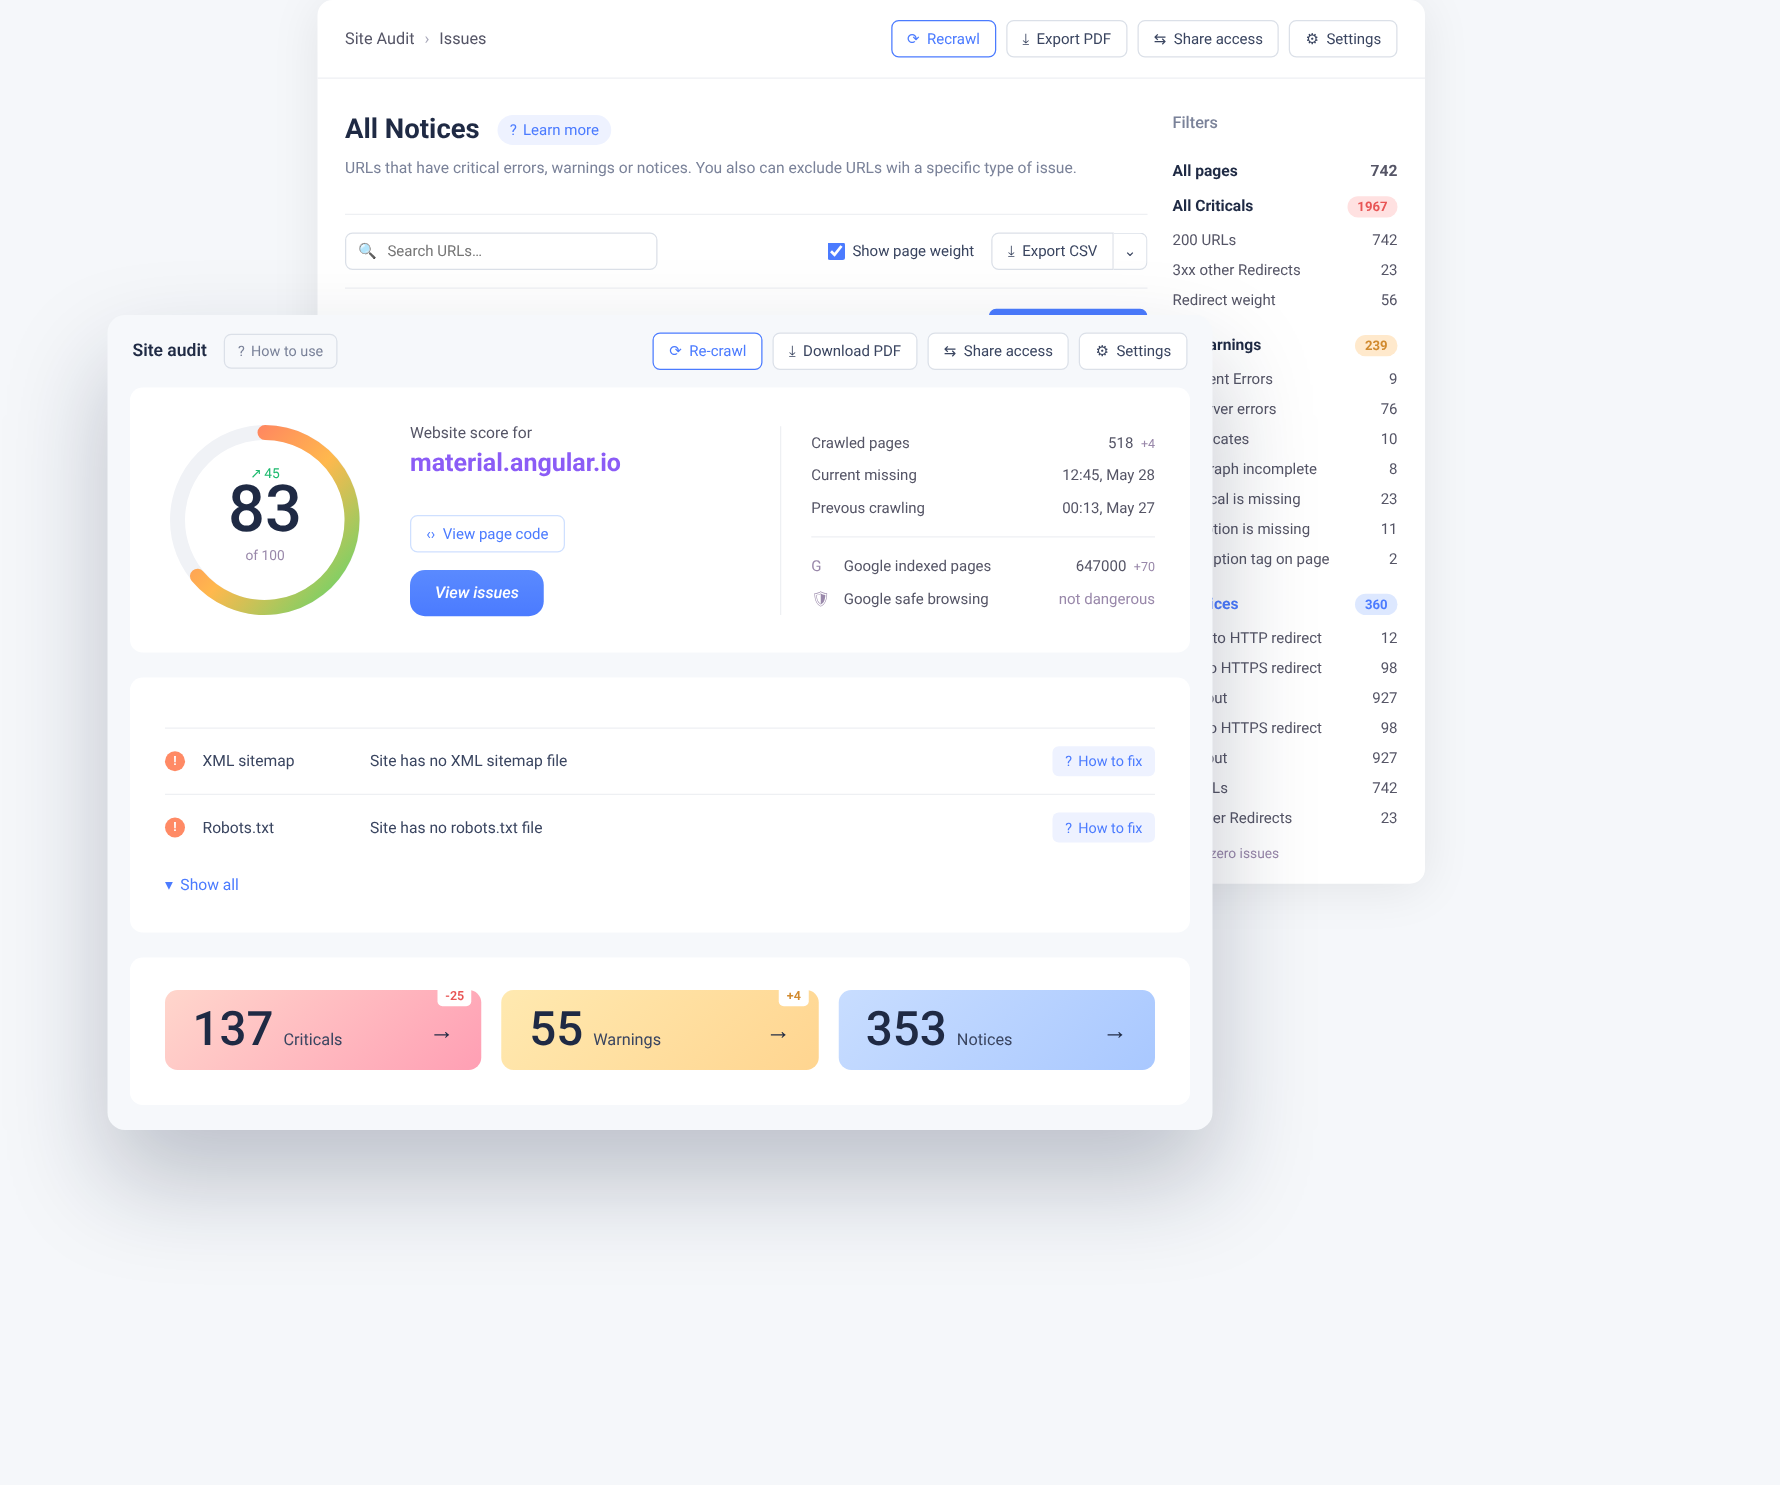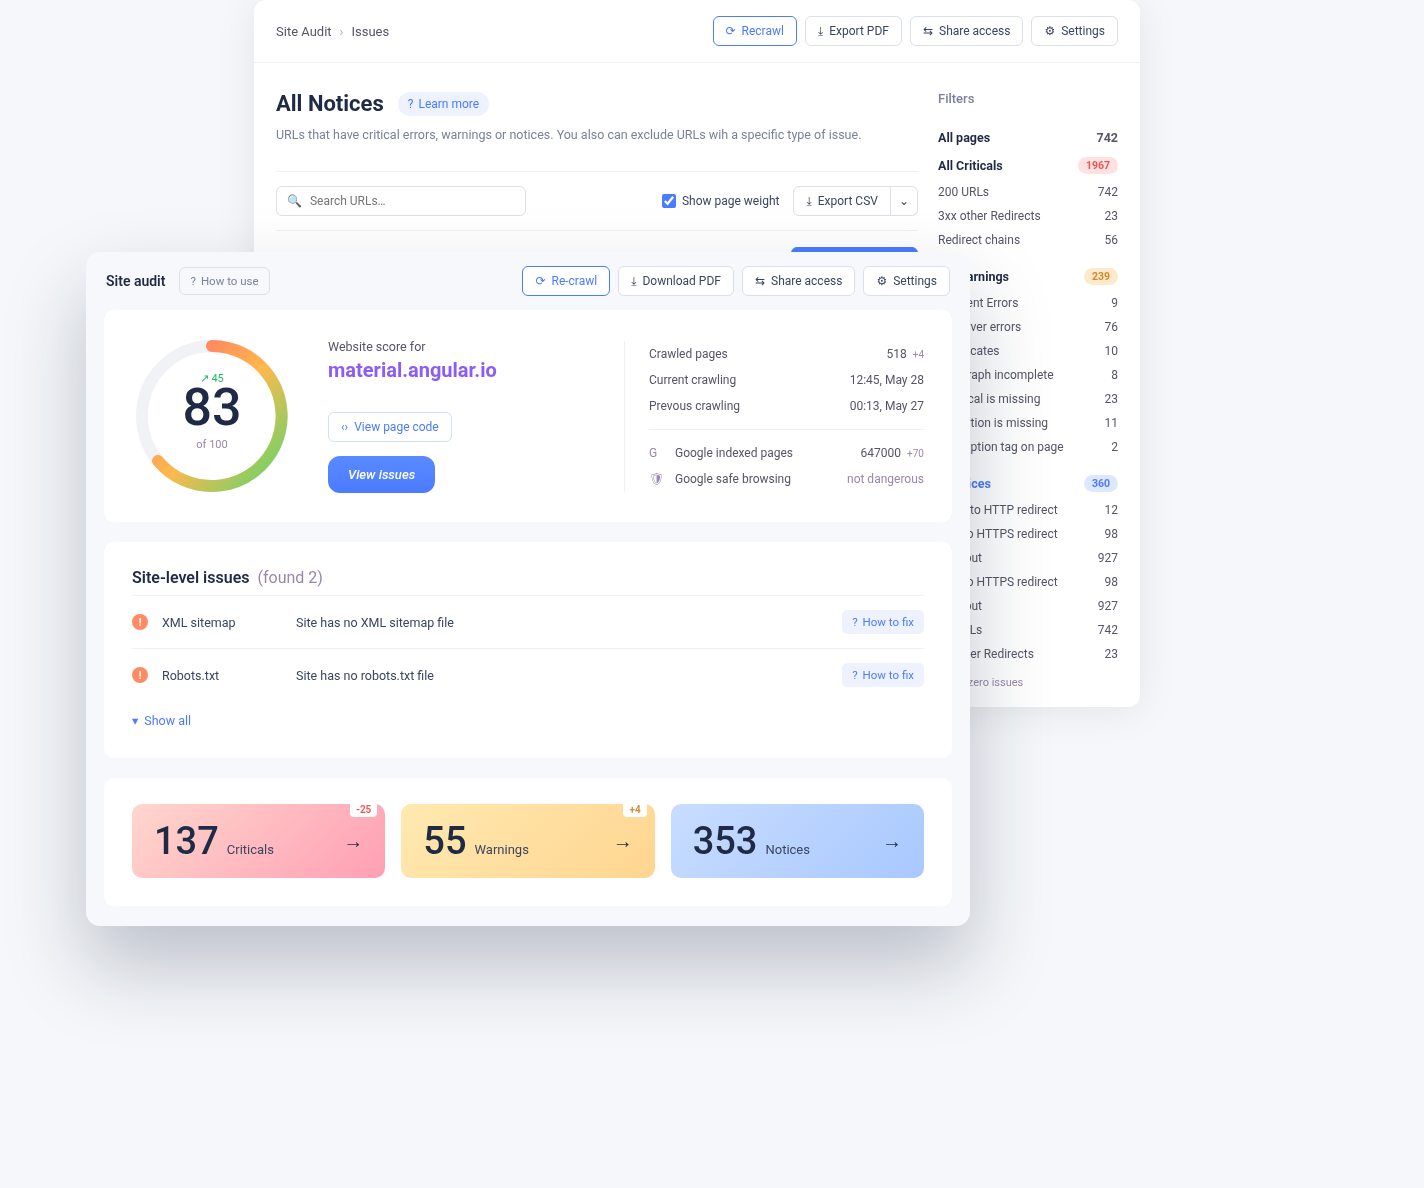--- a/index.html
+++ b/index.html
@@ -77,21 +77,21 @@
 .found { font-weight: 400; color: #98a; }
 .issue-row { display: flex; align-items: center; gap: 14px; padding: 14px 0; border-top: 1px solid #eef0f3; font-size: 12.5px; }
 .issue-row:first-of-type { margin-top: 14px; }
 .issue-icon { width: 16px; height: 16px; border-radius: 50%; background: #ff8a65; color: #fff; display: flex; align-items: center; justify-content: center; font-size: 10px; font-weight: 700; }
 .issue-name { width: 120px; color: #3a4560; }
 .issue-desc { flex: 1; color: #3a4560; }
 .how-fix { display: inline-flex; align-items: center; gap: 5px; font-size: 11.5px; color: #4b7bff; background: #eef2ff; padding: 5px 10px; border-radius: 5px; }
 .show-all { display: flex; align-items: center; gap: 6px; font-size: 12.5px; color: #4b7bff; padding: 12px 0 4px; }
 
 .tiles { display: flex; gap: 16px; }
-.tile { flex: 1; border-radius: 10px; padding: 20px 22px; display: flex; align-items: center; justify-content: space-between; position: relative; height: 74px; }
+.tile { flex: 1; border-radius: 10px; padding: 20px 22px; display: flex; align-items: center; justify-content: space-between; position: relative; height: 64px; }
 .tile-red { background: linear-gradient(135deg,#ffd6cc,#ff9fb4); }
 .tile-yellow { background: linear-gradient(135deg,#ffe9b0,#ffd590); }
 .tile-blue { background: linear-gradient(135deg,#c8ddff,#a9c8ff); }
 .tile-num { font-size: 38px; font-weight: 500; color: #1f2a44; }
 .tile-label { font-size: 13px; color: #3a4560; margin-left: 8px; }
 .tile-left { display: flex; align-items: baseline; }
 .tile-arrow { font-size: 20px; color: #1f2a44; }
 .tile-badge { position: absolute; top: -2px; right: 8px; font-size: 10px; background: #fff; border-radius: 0 0 4px 4px; padding: 2px 6px; font-weight: 600; }
 .tile-badge.neg { color: #e85555; }
 .tile-badge.pos { color: #d18a2e; }
@@ -182,21 +182,21 @@
           </div>
           <div class="filter-item">
               <span>200 URLs</span>
               <span class="filter-count">742</span>
             </div>
           <div class="filter-item">
               <span>3xx other Redirects</span>
               <span class="filter-count">23</span>
             </div>
           <div class="filter-item">
-              <span>Redirect chains</span>
+              <span>Redirect weight</span>
               <span class="filter-count">56</span>
             </div>
         </div>
 
         <div class="filter-section">
           <div class="filter-header">
             <span>All Warnings</span>
             <span class="badge badge-yellow">239</span>
           </div>
           <div class="filter-item">
@@ -326,21 +326,21 @@
         <span>View page code</span>
       </div><br>
       <button class="btn-view-issues">View issues</button>
     </div>
     <div class="stats">
       <div class="stat-row">
         <span>Crawled pages</span>
         <span><span class="stat-val">518</span><span class="stat-delta">+4</span></span>
       </div>
       <div class="stat-row">
-        <span>Current crawling</span>
+        <span>Current missing</span>
         <span class="stat-val">12:45, May 28</span>
       </div>
       <div class="stat-row">
         <span>Prevous crawling</span>
         <span class="stat-val">00:13, May 27</span>
       </div>
       <div class="stat-sep"></div>
       <div class="stat-row">
         <span class="stat-icon-row">
             <span class="stat-icon">G</span>
@@ -352,24 +352,20 @@
         <span class="stat-icon-row">
             <span class="stat-icon">🛡</span>
             <span>Google safe browsing</span>
           </span>
         <span class="stat-val" style="color:#98a;">not dangerous</span>
       </div>
     </div>
   </div>
 
   <div class="panel">
-    <div class="section-title">
-      <span>Site-level issues</span>
-      <span class="found">(found 2)</span>
-    </div>
     <div class="issue-row">
       <span class="issue-icon">!</span>
       <span class="issue-name">XML sitemap</span>
       <span class="issue-desc">Site has no XML sitemap file</span>
       <span class="how-fix">
         <span>?</span>
         <span>How to fix</span>
       </span>
     </div>
     <div class="issue-row">

